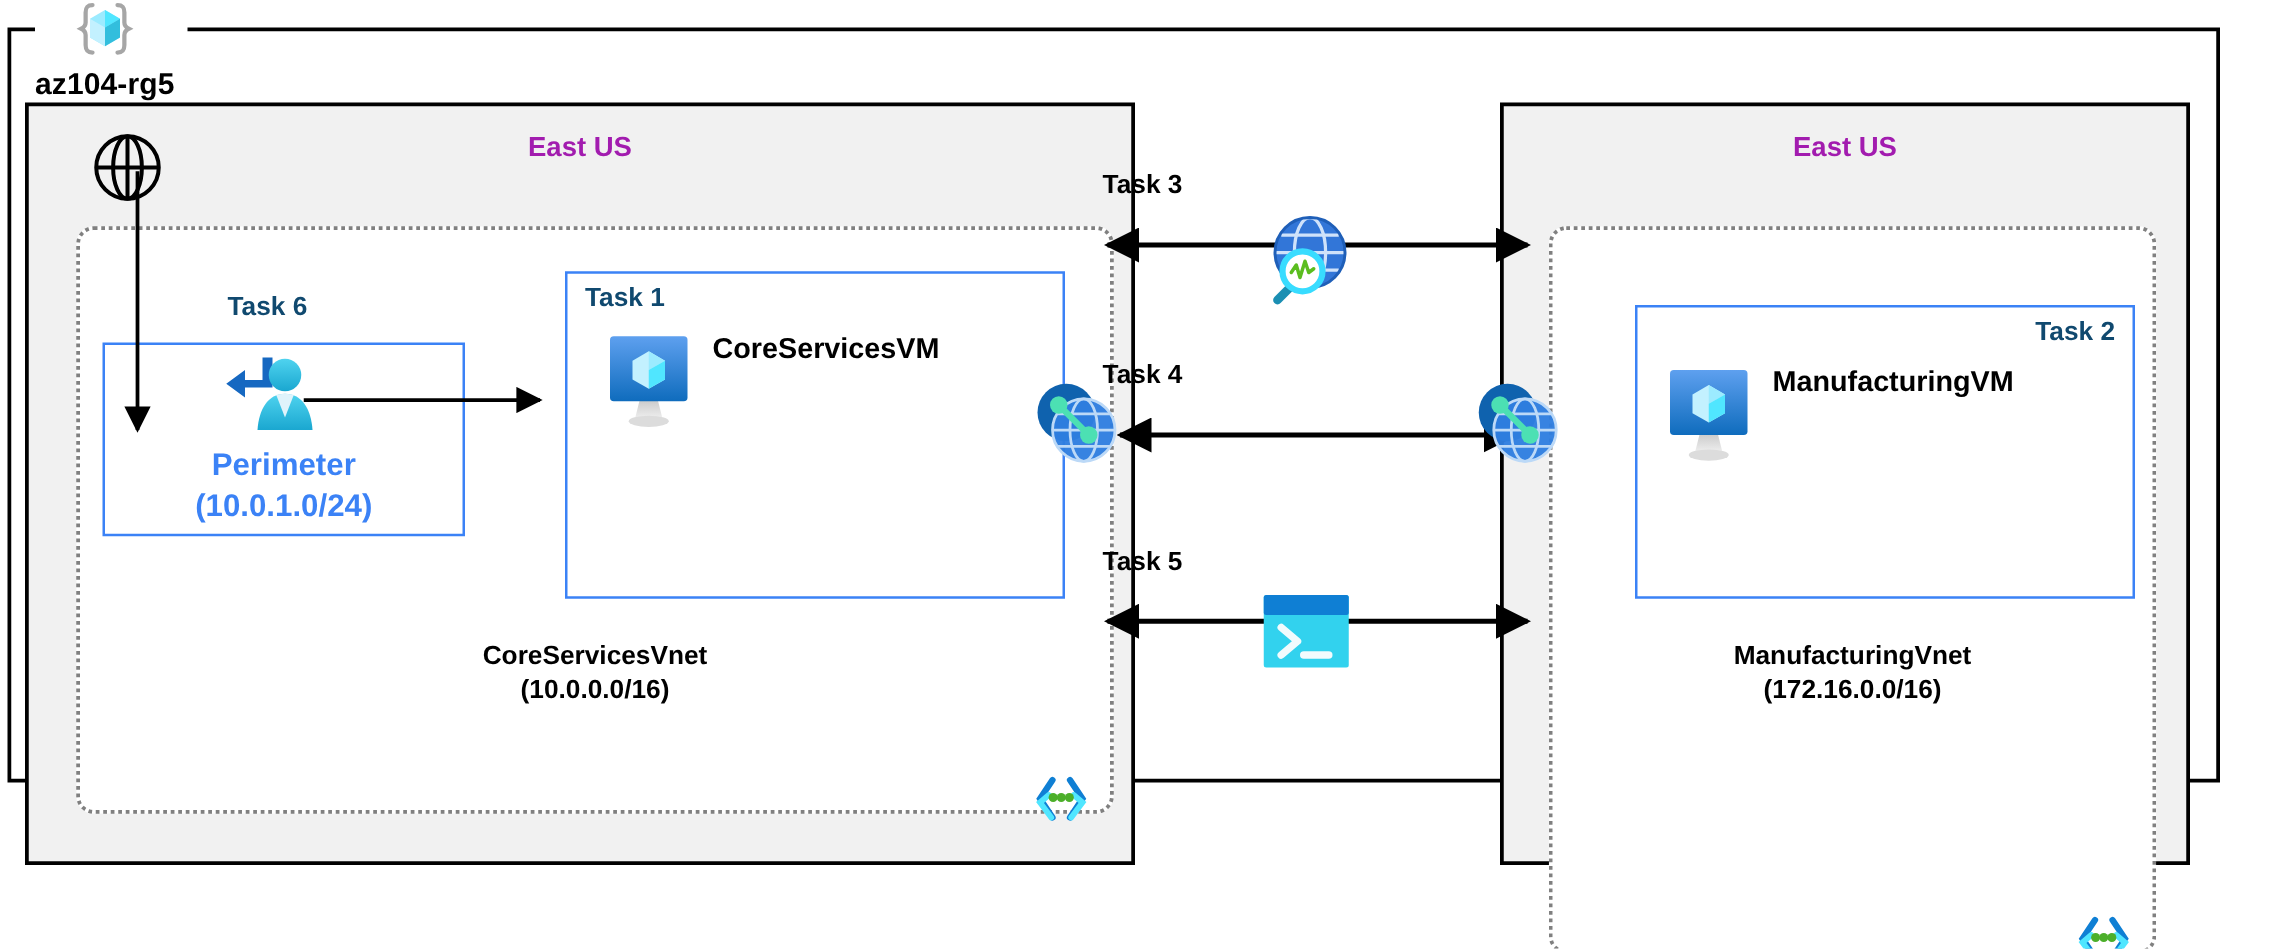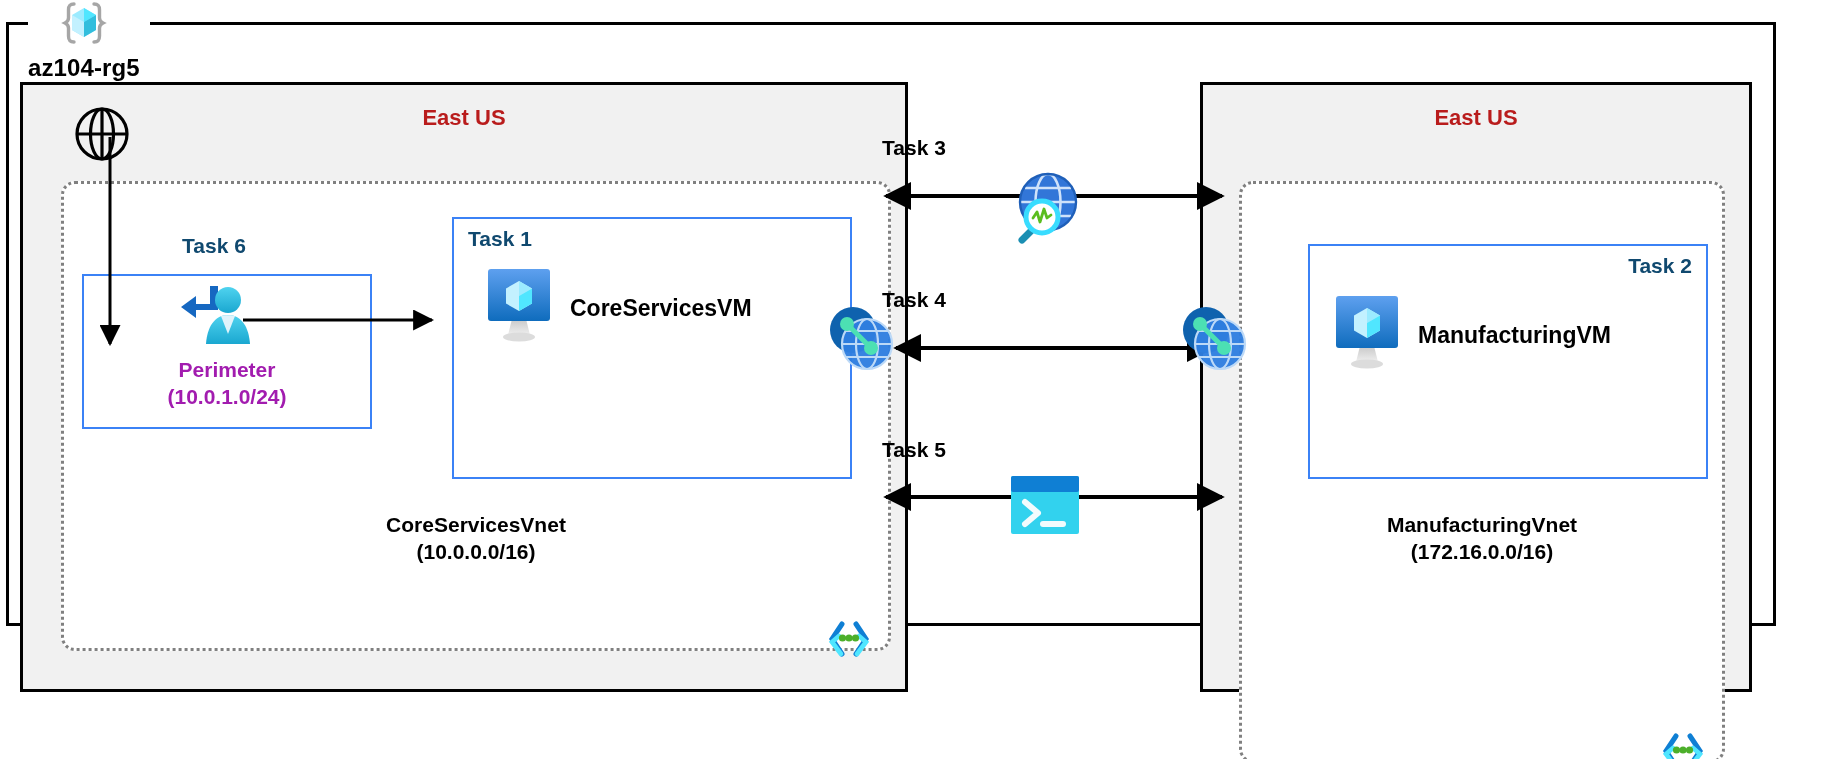--- a/index.html
+++ b/index.html
@@ -13,21 +13,21 @@
   .rg-header{position:absolute;left:28px;top:0px;height:46px;display:flex;align-items:center;
              gap:8px;background:#ffffff;padding:0 10px 0 0;z-index:6;flex-direction:column;}
   .rg-title{font-size:24px;font-weight:bold;color:#000000;letter-spacing:.1px;white-space:nowrap;}
 
   
   .rg-icon{position:relative;width:46px;height:46px;flex:0 0 46px;}
 
   
   .region{position:absolute;background:#f1f1f1;border:3px solid #000000;box-sizing:border-box;}
   .region-label{position:absolute;left:0;right:0;top:20px;text-align:center;
-                font-size:22px;font-weight:bold;color:#b91c1c;}
+                font-size:22px;font-weight:bold;color:#a21caf;}
   #region-left{left:20px;top:82px;width:888px;height:610px;}
   #region-right{left:1200px;top:82px;width:552px;height:610px;}
 
   
   .vnet{position:absolute;background:#ffffff;border:3px dotted #808080;border-radius:14px;
         box-sizing:border-box;}
   #vnet-left{left:38px;top:96px;width:830px;height:470px;}
   #vnet-right{left:36px;top:96px;width:486px;height:582px;}
   .vnet-caption{position:absolute;left:0;right:0;text-align:center;font-size:21px;
                 font-weight:bold;color:#000000;line-height:1.28;}
@@ -38,24 +38,24 @@
   .subnet-glyph{position:absolute;right:16px;bottom:-14px;width:46px;height:46px;}
 
   
   .subnet{position:absolute;background:#ffffff;border:2px solid #3b82f6;box-sizing:border-box;}
   #subnet-perimeter{left:18px;top:90px;width:290px;height:155px;}
   #subnet-core{left:388px;top:33px;width:400px;height:262px;}
   #subnet-manufacturing{left:66px;top:60px;width:400px;height:235px;}
 
   .task-label{position:absolute;font-size:21px;font-weight:bold;color:#10496f;white-space:nowrap;}
 
-  .subnet-caption{position:absolute;left:0;right:0;text-align:center;font-size:21px;
-                  font-weight:bold;color:#a21caf;line-height:1.3;}
-
-  .vm-row{position:absolute;display:flex;align-items:center;gap:16px;}
+  .subnet-caption{position:absolute;left:0;right:0;text-align:center;font-size:25px;
+                  font-weight:bold;color:#3b82f6;line-height:1.3;}
+
+  .vm-row{position:absolute;display:flex;gap:16px;}
   .vm-name{font-size:23px;font-weight:bold;color:#000000;white-space:nowrap;}
 
   
   #wires{position:absolute;left:0;top:0;width:1828px;height:759px;pointer-events:none;z-index:4;}
 
   
   .center-task-label{position:absolute;font-size:21px;font-weight:bold;color:#000000;
                      text-align:center;white-space:nowrap;z-index:5;}
   .center-icon{position:absolute;z-index:5;}
 

